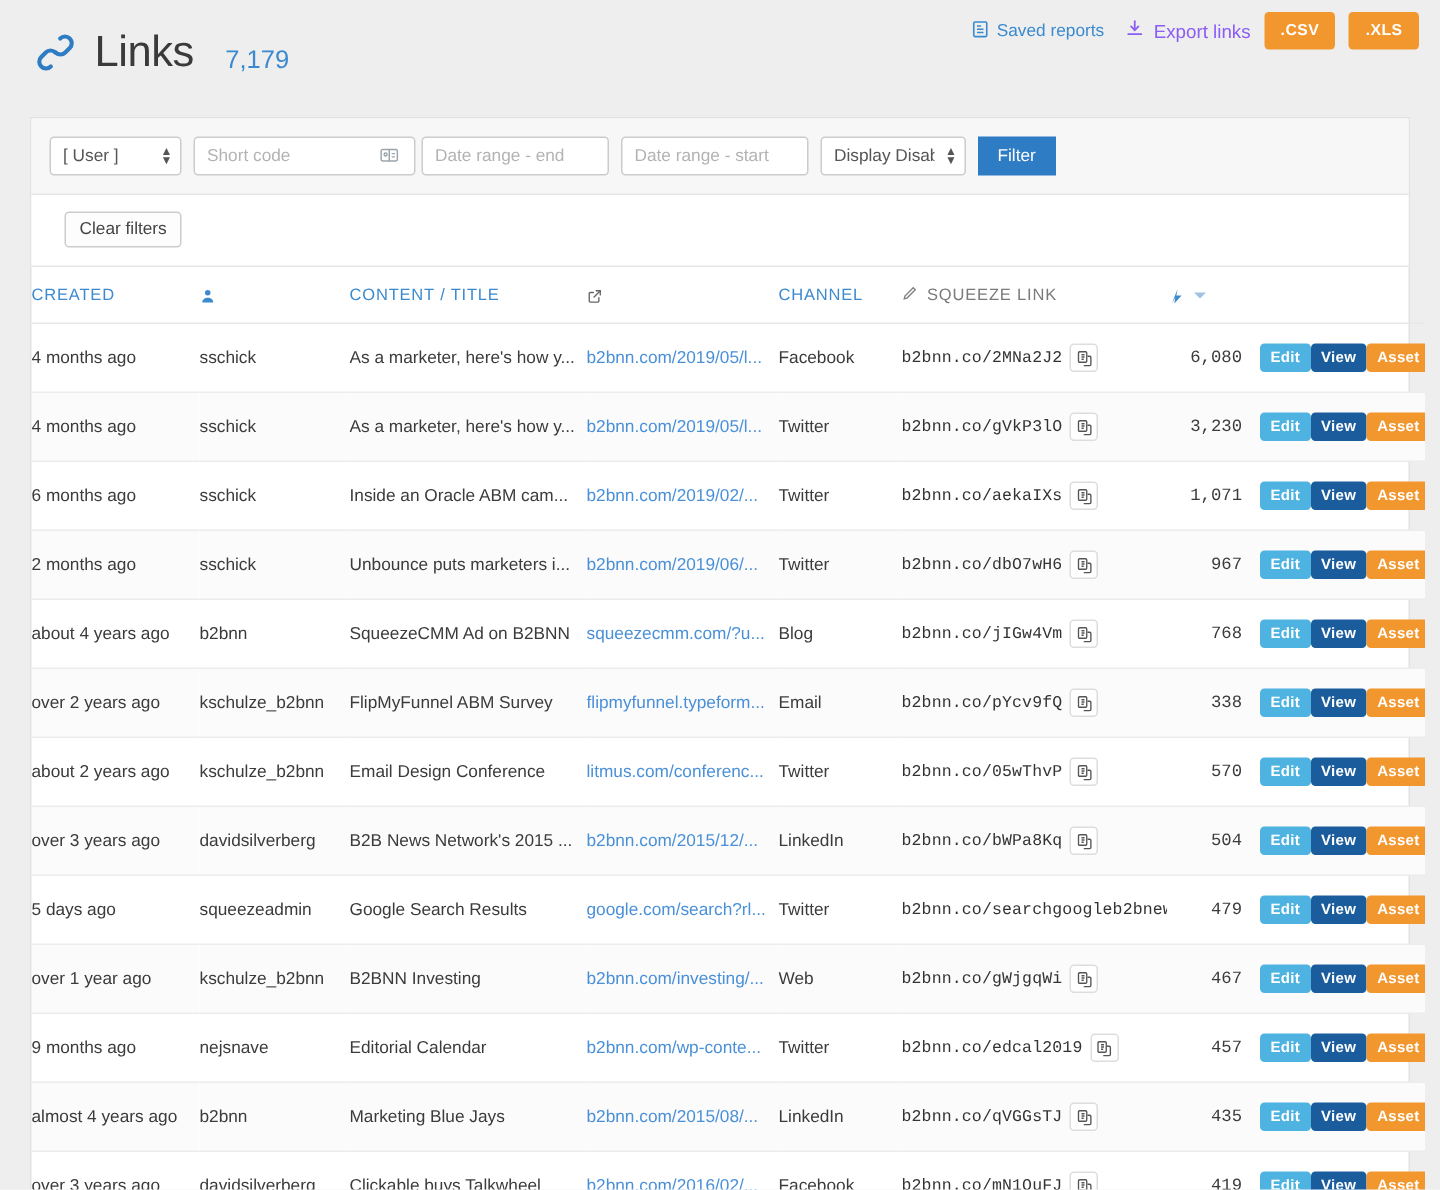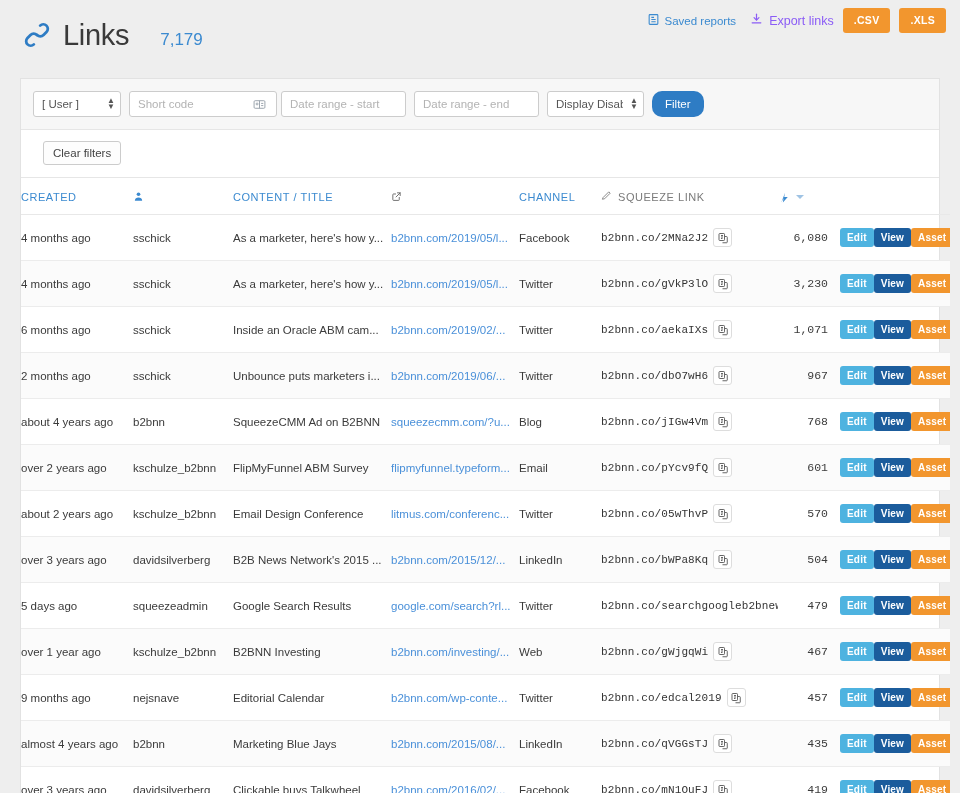--- a/index.html
+++ b/index.html
@@ -22,21 +22,21 @@
     left: 22px; top: 20px;
     display: flex; align-items: center; gap: 11px;
   }
   .link-icon { width: 30px; height: 30px; color: #2e7cc4; display: block; }
   .page-title {
     font-size: 29px; font-weight: 400; color: #3a3a3a;
     letter-spacing: -0.3px; line-height: 1;
   }
   .page-count {
     font-size: 17px; color: #3b8ad0; font-weight: 400; line-height: 1;
-    margin-left: 20px; align-self: flex-end; margin-bottom: 2px;
+    margin-left: 10px; align-self: flex-end; margin-bottom: 2px;
   }
 
   .top-actions {
     position: absolute;
     right: 14px; top: 8px;
     display: flex; align-items: center; gap: 9px;
     font-size: 11.5px;
   }
   .saved-reports {
     display: flex; align-items: center; gap: 5px;
@@ -97,21 +97,21 @@
   .f-user { width: 88px; }
   .f-display { width: 97px; }
   .sel-arrows {
     position: absolute; right: 6px; top: 50%;
     transform: translateY(-50%);
     pointer-events: none; color: #555;
     font-size: 8px; line-height: 6px; text-align: center;
   }
   .btn-filter {
     background: #2e7cc4; color: #fff; border: none;
-    border-radius: 10px; font-size: 11.5px;
+    border-radius: 0; font-size: 11.5px;
     height: 26px; padding: 0 13px; cursor: pointer;
     font-family: "Liberation Sans", sans-serif;
   }
 
   .clearbar {
     padding: 11px 12px 12px 22px;
     background: #fff;
     border-bottom: 1px solid #e6e6e6;
   }
   .btn-clear {
@@ -253,23 +253,23 @@
       <span class="f-shortcode-icon">
         <svg viewBox="0 0 24 24" fill="none" stroke="currentColor" stroke-width="1.8">
           <rect x="2" y="5" width="20" height="14" rx="2"></rect>
           <path d="M12 5v14"></path>
             <path d="M15 10h4M15 14h4"></path>
           <circle cx="7.5" cy="11" r="1.8"></circle>
         </svg>
       </span>
     </div>
 
+    <input class="f-input f-date" type="text" placeholder="Date range - end" style="">
+
     <input class="f-input f-date" type="text" placeholder="Date range - start" style="">
-
-    <input class="f-input f-date" type="text" placeholder="Date range - end" style="">
 
     <div class="f-select-wrap">
       <select class="f-select f-display">
         <option>Display Disabled?</option>
       </select>
       <span class="sel-arrows">▲<br>▼</span>
     </div>
 
     <button class="btn-filter">Filter</button>
   </div>
@@ -547,21 +547,21 @@
               <span class="squeeze-code">b2bnn.co/pYcv9fQ</span>
               <button class="copy-btn">
                 <svg viewBox="0 0 24 24" fill="none" stroke="currentColor" stroke-width="1.8">
                   <rect x="4" y="3" width="11" height="14" rx="1.5"></rect>
                   <path d="M8 7h4M8 10h4M8 13h3"></path>
                   <path d="M16 9h3a1.5 1.5 0 0 1 1.5 1.5V20a1.5 1.5 0 0 1-1.5 1.5h-8"></path>
                 </svg>
               </button>
             </span>
           </td>
-          <td class="cell-clicks"><span>601</span></td>
+          <td class="cell-clicks"><span>338</span></td>
           <td>
             <span class="actions">
               <button class="abtn abtn-edit">Edit</button>
               <button class="abtn abtn-view">View</button>
               <button class="abtn abtn-asset">Asset</button>
             </span>
           </td>
         </tr>
         <tr>
           <td>

